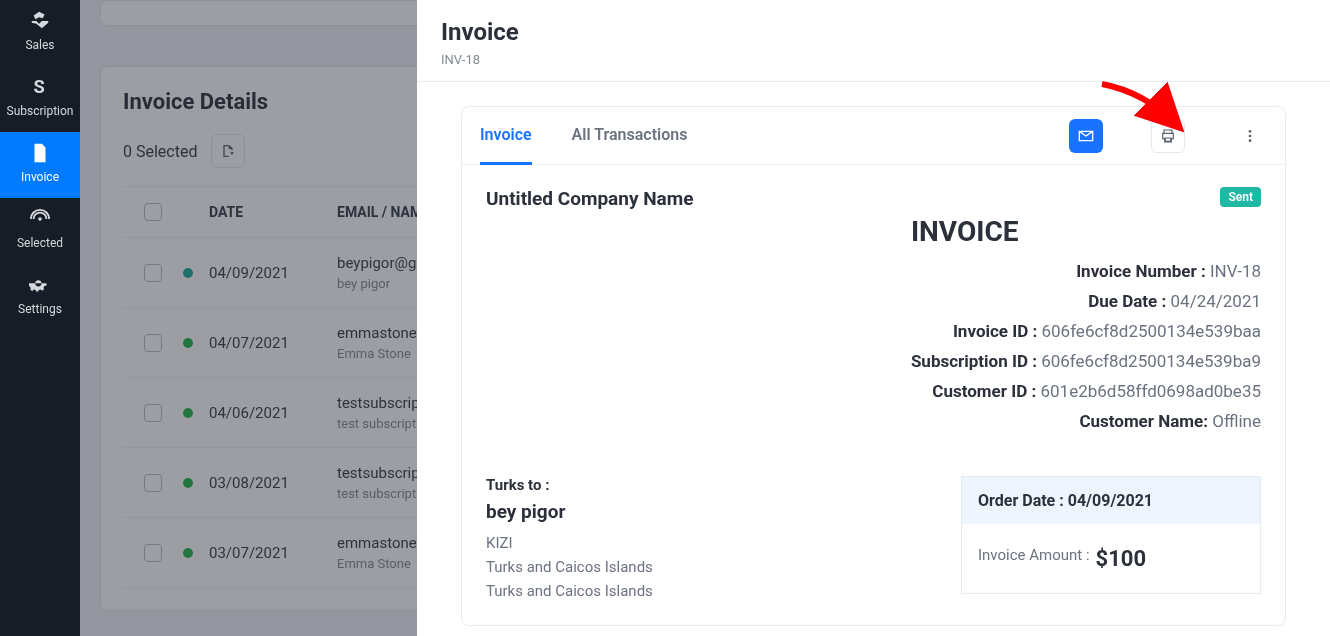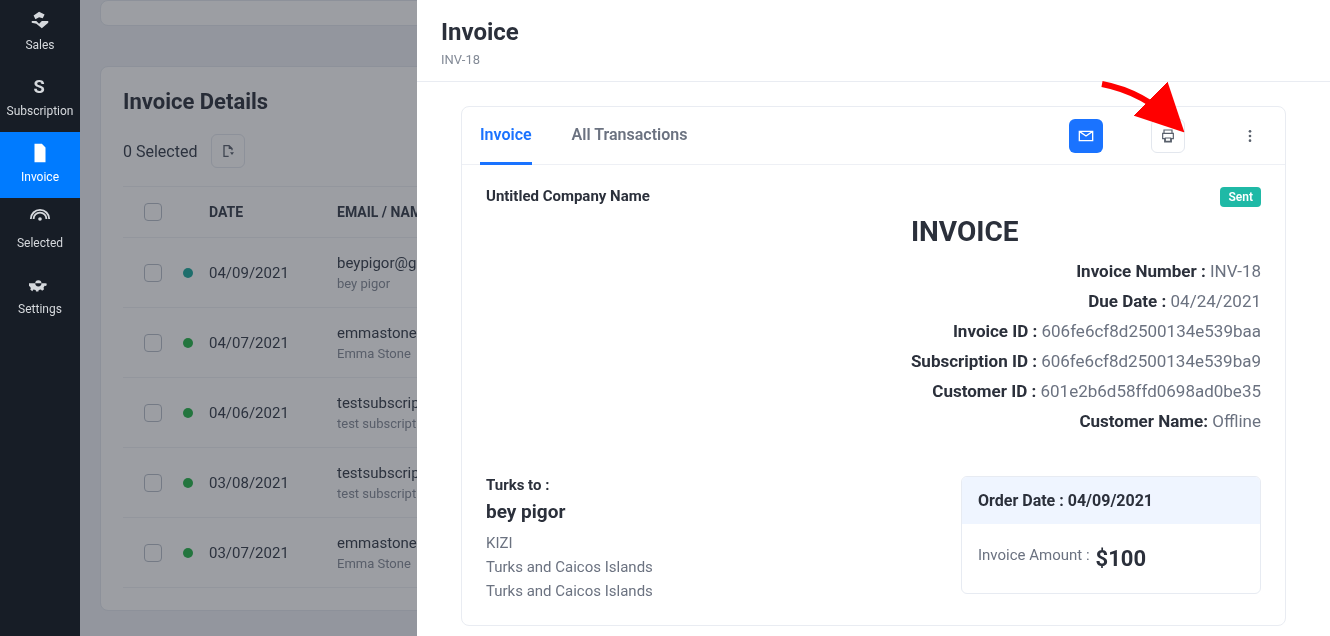--- a/index.html
+++ b/index.html
@@ -49,34 +49,34 @@
   .tab.active { color:#1a73ff; border-bottom-color:#1a73ff; }
   .spacer { flex:1; }
   .icon-btn { width:34px; height:34px; border-radius:6px; display:flex; align-items:center; justify-content:center; margin-left:8px; cursor:pointer; }
   .icon-btn.primary { background:#1a73ff; color:#fff; }
   .icon-btn.bordered { background:#fff; border:1px solid #e3e7ee; color:#59606c; }
   .icon-btn.plain { color:#59606c; }
   .icon-btn svg { width:16px; height:16px; fill:currentColor; }
 
   .content { padding:22px 24px; }
   .top-row { display:flex; justify-content:space-between; align-items:flex-start; }
-  .company { font-size:15px; font-weight:700; color:#2b303b; }
+  .company { font-size:19px; font-weight:700; color:#2b303b; }
   .badge { background:#1fb9a6; color:#fff; font-size:12px; font-weight:600; padding:3px 8px; border-radius:4px; align-self:flex-end; }
   .inv-title { font-size:28px; font-weight:700; text-align:right; color:#2b303b; margin-top:8px; }
   .meta { text-align:right; margin-top:8px; }
   .meta div { font-size:17px; color:#2b303b; padding:5px 0; }
   .meta .lab { font-weight:700; }
   .meta .val { color:#6b7280; }
 
   .bottom-row { display:flex; margin-top:40px; gap:24px; }
   .billto { flex:1; font-size:15px; color:#2b303b; }
   .billto .lab { font-weight:700; }
   .billto .name { font-weight:700; font-size:19px; margin:6px 0 8px; }
   .billto .line { color:#6b7280; padding:3px 0; }
-  .amount-box { width:300px; border:1px solid #e7ebf2; border-radius:6px; overflow:hidden; align-self:flex-start; }
+  .amount-box { width:300px; border:1px solid #e7ebf2; border-radius:0; overflow:hidden; align-self:flex-start; }
   .amount-box .hdr { background:#eff5ff; padding:14px 16px; font-size:16px; font-weight:700; color:#2b303b; }
   .amount-box .body { padding:22px 16px; font-size:15px; color:#6b7280; display:flex; align-items:flex-start; gap:6px; }
   .amount-box .amt { font-size:22px; font-weight:700; color:#2b303b; }
 
   
   .arrow { position:absolute; left:1094px; top:78px; width:96px; height:62px; pointer-events:none; }
 </style>
 </head>
 <body>
 

